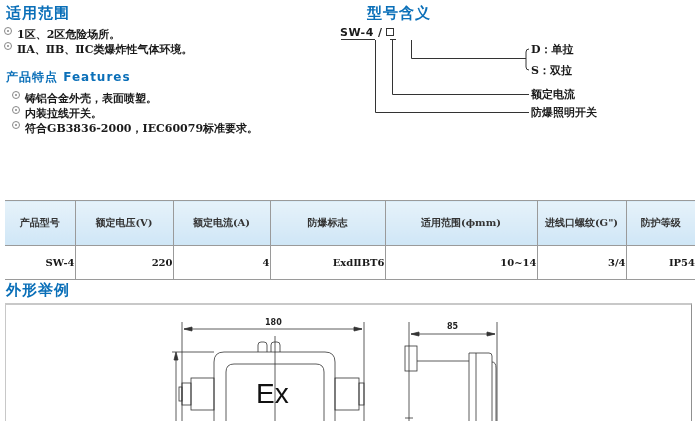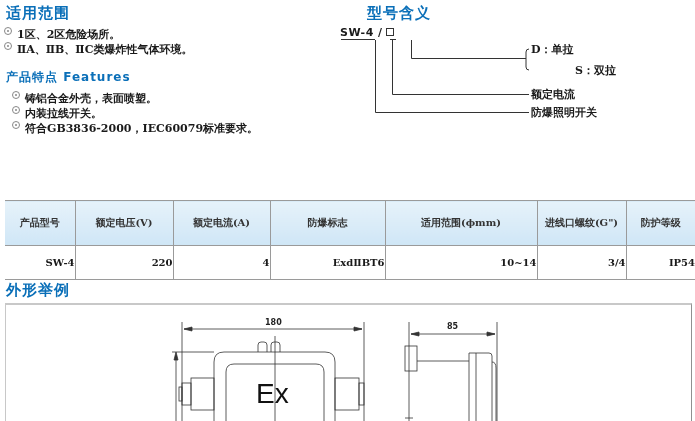--- a/index.html
+++ b/index.html
@@ -164,21 +164,21 @@
     <polyline points="411.5,40 411.5,58.5 526,58.5"></polyline>
 
     <path d="M529,49 Q526,49 526,52 L526,67 Q526,70 529,70"></path>
 
     <polyline points="392.5,40 392.5,94.5 529,94.5"></polyline>
 
     <polyline points="375.5,40 375.5,112.5 529,112.5"></polyline>
   </g>
 </svg>
 <div class="model-label" style="left:531px; top:43px;">D：单拉</div>
-<div class="model-label" style="left:531px; top:64px;margin-left:44px;">S：双拉</div>
+<div class="model-label" style="left:531px; top:64px;">S：双拉</div>
 <div class="model-label" style="left:531px; top:88px;">额定电流</div>
 <div class="model-label" style="left:531px; top:106px;">防爆照明开关</div>
 
 <div class="h-title" style="left:6px; top:173px;margin-top:46px;">主要技术参数</div>
 <table class="spec-table">
   <colgroup>
     <col style="width:70px">
       <col style="width:98px">
       <col style="width:97px">
       <col style="width:115px">

